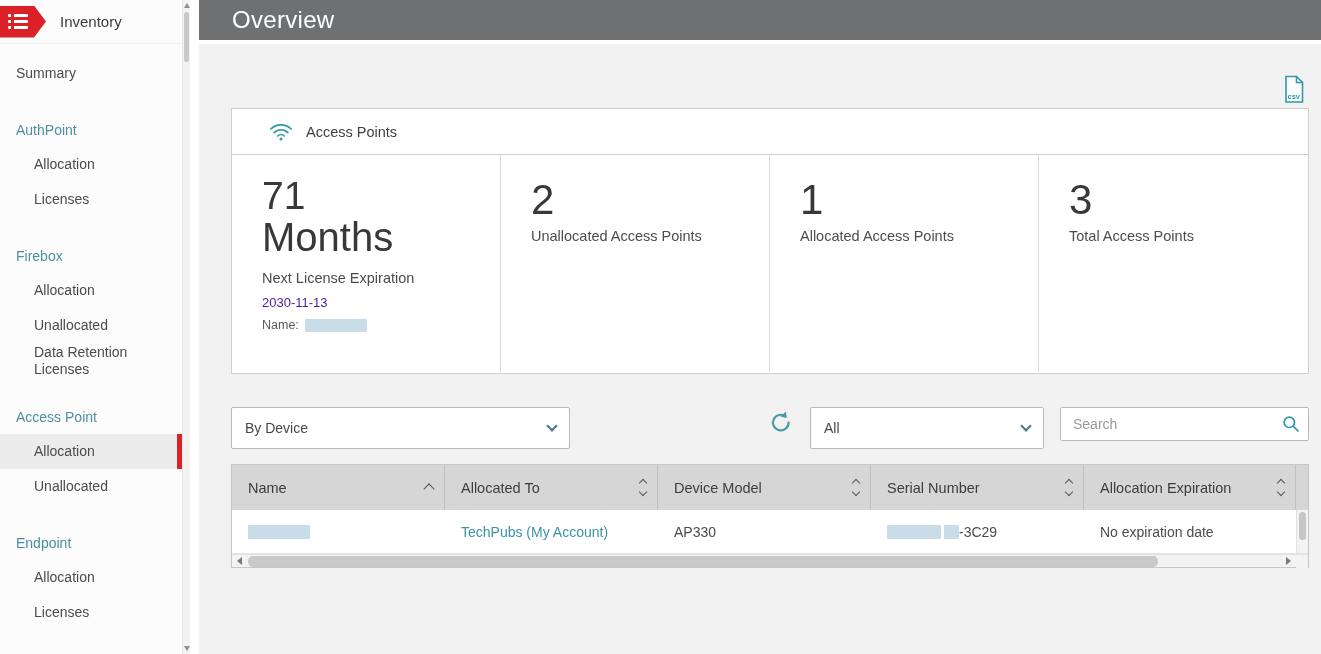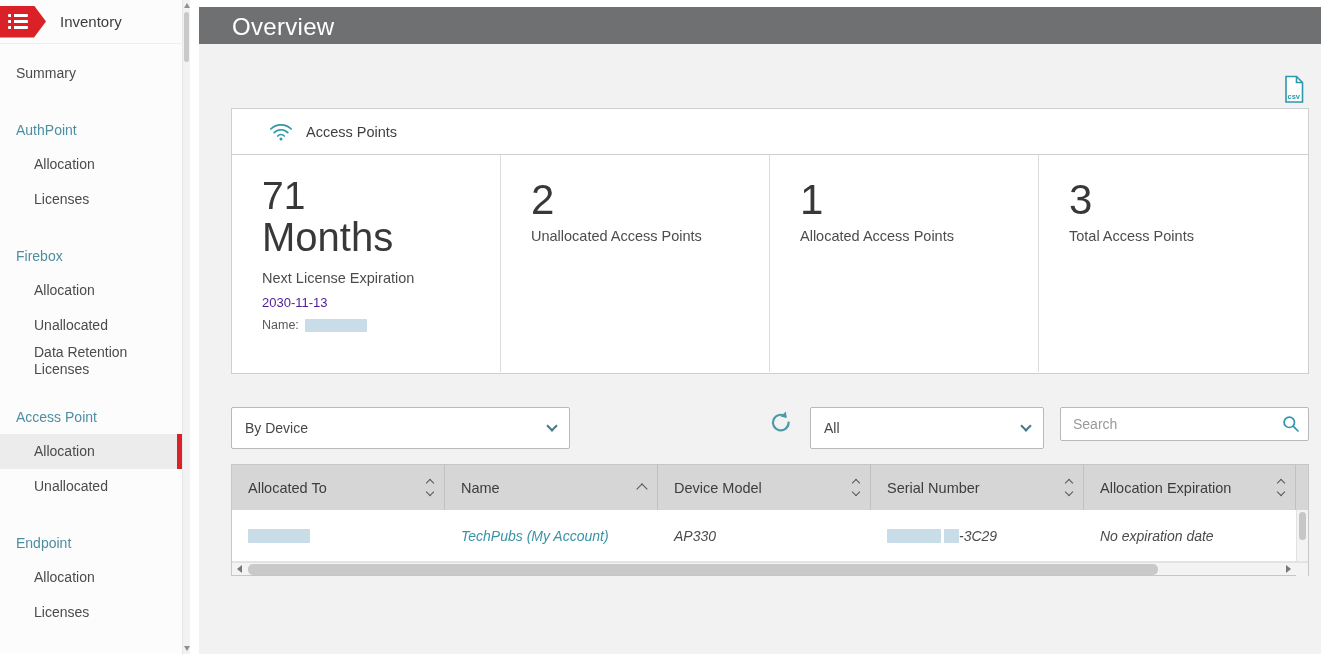--- a/index.html
+++ b/index.html
@@ -28,21 +28,21 @@
 
   .sb-scroll { position: absolute; right: 0; top: 0; width: 8px; height: 100%; background: #f2f2f2; border-left: 1px solid #e8e8e8; }
   .sb-thumb { position: absolute; top: 12px; left: 1px; width: 5px; height: 50px; background: #c9c9c9; border-radius: 3px; cursor: pointer; }
   .sb-arrow { position: absolute; left: 1px; width: 5px; display: flex; justify-content: center; cursor: pointer; }
   .sb-arrow.up { top: 3px; }
   .sb-arrow.down { bottom: 3px; }
   .tri-up { width: 0; height: 0; border-left: 3px solid transparent; border-right: 3px solid transparent; border-bottom: 5px solid #8f8f8f; }
   .tri-dn { width: 0; height: 0; border-left: 3px solid transparent; border-right: 3px solid transparent; border-top: 5px solid #8f8f8f; }
 
   
-  .topbar { position: absolute; left: 199px; top: 7px; width: 1122px; height: 40px; background: #6f7072;
+  .topbar { position: absolute; left: 199px; top: 0; width: 1122px; height: 40px; background: #6f7072;
             display: flex; align-items: center; padding-left: 33px; }
   .topbar-title { color: #ffffff; font-size: 24px; font-weight: 400; letter-spacing: 0.3px; }
 
   
   .content { position: absolute; left: 199px; top: 44px; width: 1122px; height: 610px; background: #f2f2f3; }
 
   .csv-btn { position: absolute; right: 15px; top: 31px; width: 24px; height: 29px; cursor: pointer; }
 
   .card { position: absolute; left: 32px; top: 64px; width: 1078px; height: 266px; background: #fff; border: 1px solid #cfcfcf; }
   .card-header { height: 46px; border-bottom: 1px solid #cfcfcf; display: flex; align-items: center; padding-left: 37px; gap: 13px; }
@@ -79,22 +79,22 @@
   .table { position: absolute; left: 32px; top: 420px; width: 1078px; border: 1px solid #c6c6c6; background: #fff; }
   .thead { display: grid; grid-template-columns: 213px 213px 213px 213px 212px 12px; height: 45px; background: #d6d6d6; }
   .th { display: flex; align-items: center; justify-content: space-between; padding: 0 11px 0 16px;
         border-right: 1px solid #c0c0c0; font-size: 14.5px; color: #3d3d3d; cursor: pointer; }
   .th-spacer { background: #d6d6d6; }
   .sort { display: flex; flex-direction: column; gap: 3px; align-items: center; }
   .c-up { width: 6px; height: 6px; border-left: 1.6px solid #555; border-top: 1.6px solid #555; transform: rotate(45deg); }
   .c-dn { width: 6px; height: 6px; border-right: 1.6px solid #555; border-bottom: 1.6px solid #555; transform: rotate(45deg); }
   .c-single { width: 8px; height: 8px; border-left: 1.8px solid #555; border-top: 1.8px solid #555; transform: rotate(45deg); margin-top: 3px; }
 
-  .trow { display: grid; grid-template-columns: 213px 213px 213px 213px 212px 12px; height: 52px; background: #fff;
-          border-bottom: 1px solid #e4e4e4; font-style: italic; }
+  .trow { display: grid; grid-template-columns: 213px 213px 213px 213px 212px 12px; height: 44px; background: #fff;
+          border-bottom: 1px solid #e4e4e4; }
   .td { display: flex; align-items: center; padding-left: 16px; font-size: 14px; color: #4b4b4b; overflow: hidden; }
   .td a { color: #3993a7; text-decoration: none; cursor: pointer; }
   .v-scroll { background: #f3f3f3; position: relative; border-left: 1px solid #e2e2e2; }
   .v-thumb { position: absolute; left: 2px; top: 2px; width: 7px; height: 28px; background: #c6c6c6; border-radius: 4px; cursor: pointer; }
 
   .h-scroll { display: flex; height: 13px; background: #f3f3f3; border-top: 1px solid #e2e2e2; align-items: center; }
   .h-arrow { width: 15px; height: 13px; display: flex; align-items: center; justify-content: center; cursor: pointer; flex: none; }
   .tri-left  { width:0;height:0;border-top: 4px solid transparent; border-bottom: 4px solid transparent; border-right: 5px solid #787878; }
   .tri-right { width:0;height:0;border-top: 4px solid transparent; border-bottom: 4px solid transparent; border-left: 5px solid #787878; }
   .h-track { flex: 1; height: 13px; position: relative; }
@@ -221,30 +221,30 @@
         <svg width="18" height="18" viewBox="0 0 18 18">
           <circle cx="7.3" cy="7.3" r="5.2" fill="none" stroke="#2f97ab" stroke-width="1.7"></circle>
           <line x1="11.4" y1="11.4" x2="16" y2="16" stroke="#2f97ab" stroke-width="1.7" stroke-linecap="round"></line>
         </svg>
       </span>
     </div>
 
     <div class="table">
       <div class="thead">
         <div class="th">
+          <span>Name</span>
+          <span class="sort">
+              <i class="c-single"></i>
+            </span>
+        </div>
+        <div class="th">
           <span>Allocated To</span>
           <span class="sort">
               <i class="c-up"></i>
               <i class="c-dn"></i>
-            </span>
-        </div>
-        <div class="th">
-          <span>Name</span>
-          <span class="sort">
-              <i class="c-single"></i>
             </span>
         </div>
         <div class="th">
           <span>Device Model</span>
           <span class="sort">
               <i class="c-up"></i>
               <i class="c-dn"></i>
             </span>
         </div>
         <div class="th">

